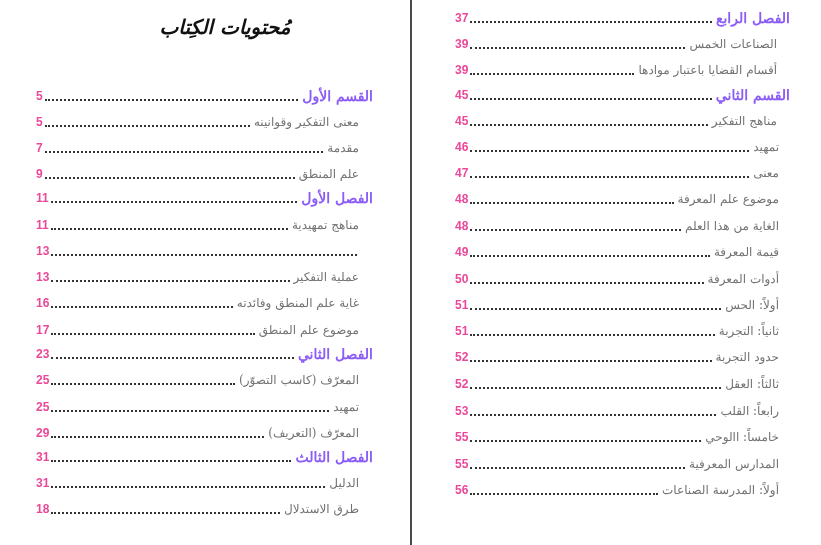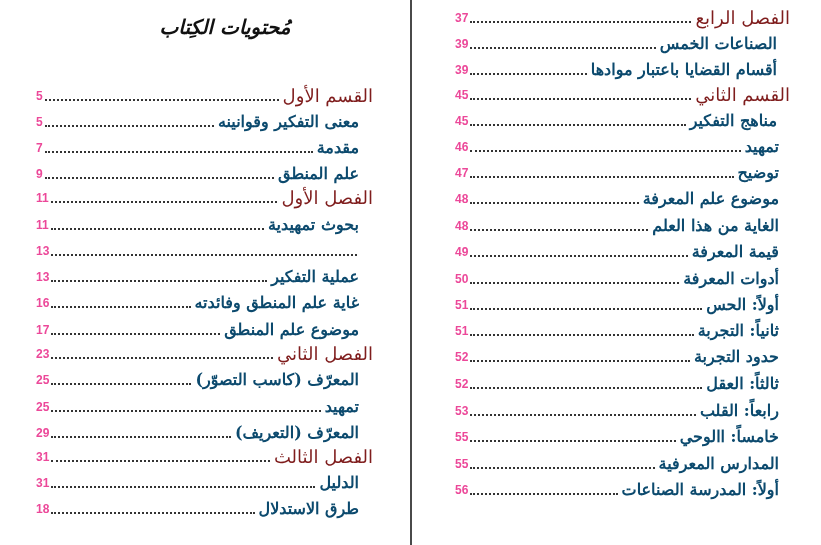--- a/index.html
+++ b/index.html
@@ -49,30 +49,29 @@
       position: absolute;
       height: 20px;
       display: flex;
       flex-direction: row-reverse;
       align-items: flex-end;
     }
     .toc-label {
       direction: rtl;
       white-space: nowrap;
       font-family: "DejaVu Serif", serif;
-      font-size: 16px;
+      font-size: 12px;
       line-height: 20px;
-      color: #0c4a6e;
+      color: #737373;
       padding-left: 2px;
+    }
+    .toc-row.heading .toc-label {
       font-weight: bold;
-    }
-    .toc-row.heading .toc-label {
-      font-weight: normal;
-      font-size: 18px;
-      color: #7f1d1d;
+      font-size: 14px;
+      color: #8b5cf6;
     }
     .toc-dots {
       flex: 1;
       border-bottom: 2px dotted #333;
       margin-bottom: 5px;
       margin-left: 2px;
       margin-right: 2px;
       min-width: 10px;
     }
     .toc-page {
@@ -109,21 +108,21 @@
         <span class="toc-label">علم المنطق</span>
         <span class="toc-dots"></span>
         <span class="toc-page">9</span>
       </div>
       <div class="toc-row heading" style="top: 188px; left: 36px; width: 337px;">
         <span class="toc-label">الفصل الأول</span>
         <span class="toc-dots"></span>
         <span class="toc-page">11</span>
       </div>
       <div class="toc-row" style="top: 215px; left: 36px; width: 323px;">
-        <span class="toc-label">بحوث تمهيدية</span>
+        <span class="toc-label">مناهج تمهيدية</span>
         <span class="toc-dots"></span>
         <span class="toc-page">11</span>
       </div>
       <div class="toc-row" style="top: 241px; left: 36px; width: 323px;">
         <span class="toc-dots"></span>
         <span class="toc-page">13</span>
       </div>
       <div class="toc-row" style="top: 267px; left: 36px; width: 323px;">
         <span class="toc-label">عملية التفكير</span>
         <span class="toc-dots"></span>
@@ -205,21 +204,21 @@
         <span class="toc-label">مناهج التفكير</span>
         <span class="toc-dots"></span>
         <span class="toc-page">45</span>
       </div>
       <div class="toc-row" style="top: 137px; left: 42px; width: 324px;">
         <span class="toc-label">تمهيد</span>
         <span class="toc-dots"></span>
         <span class="toc-page">46</span>
       </div>
       <div class="toc-row" style="top: 163px; left: 42px; width: 324px;">
-        <span class="toc-label">توضيح</span>
+        <span class="toc-label">معنى</span>
         <span class="toc-dots"></span>
         <span class="toc-page">47</span>
       </div>
       <div class="toc-row" style="top: 189px; left: 42px; width: 324px;">
         <span class="toc-label">موضوع علم المعرفة</span>
         <span class="toc-dots"></span>
         <span class="toc-page">48</span>
       </div>
       <div class="toc-row" style="top: 216px; left: 42px; width: 324px;">
         <span class="toc-label">الغاية من هذا العلم</span>

